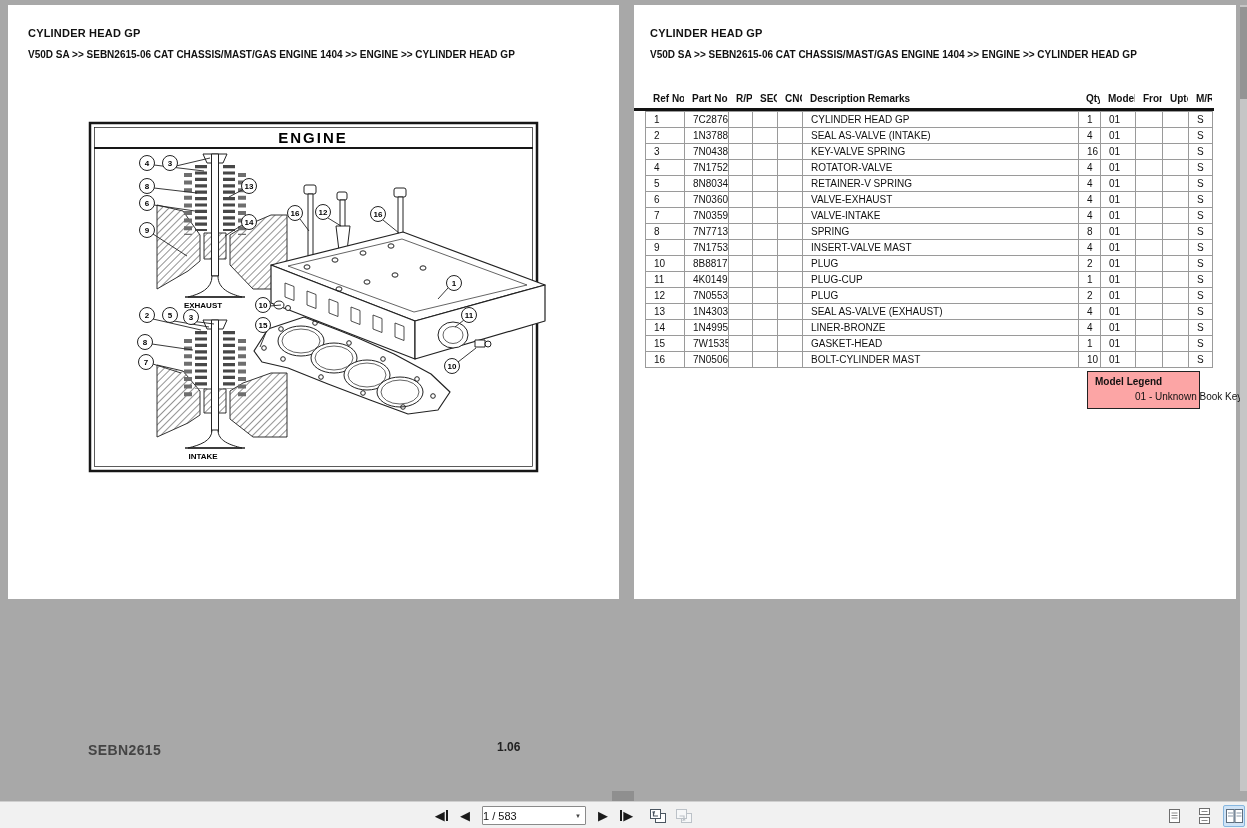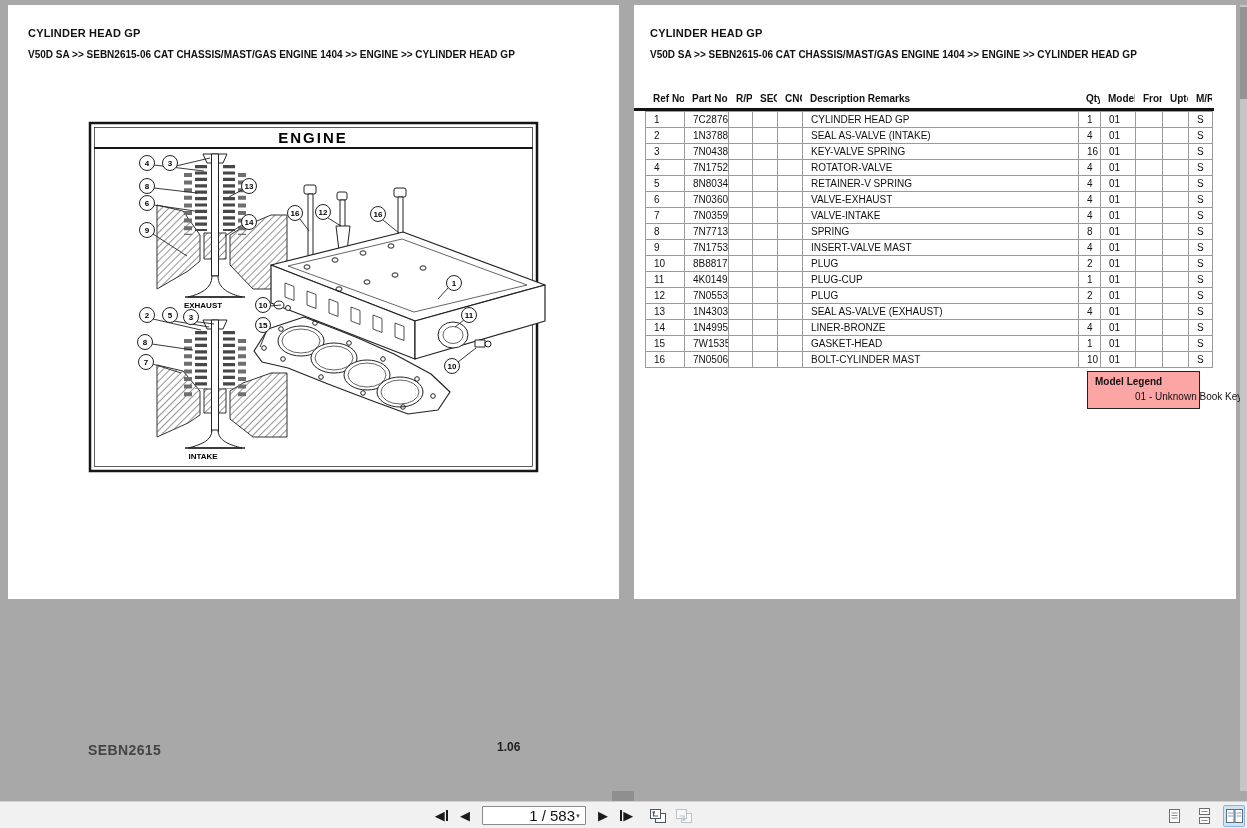--- a/index.html
+++ b/index.html
@@ -49,21 +49,21 @@
   
   .toolbar { position:absolute; left:0; top:801px; width:1247px; height:27px;
              background:#f1f1f1; border-top:1px solid #cfcfcf; }
   .nav-group { position:absolute; left:433px; top:0; height:27px; display:flex; align-items:center; gap:5px; }
   .nav-btn { display:flex; align-items:center; justify-content:center; min-width:18px; height:20px;
              font-size:13px; color:#1a1a1a; cursor:default; }
   .nav-btn .tri { font-size:13px; line-height:1; }
   .nav-btn .bar { width:2.5px; height:11px; background:#1a1a1a; margin:0 1px; }
   .page-select { width:104px; height:19px; border:1px solid #8a8a8a; background:#fff; border-radius:1px;
                  display:flex; align-items:center; margin:0 3px; }
-  .page-select .val { flex:1; text-align:right; font-size:15px; color:#111; }
+  .page-select .val { flex:1; text-align:left; font-size:11px; color:#111; }
   .page-select .dd  { font-size:6px; color:#444; margin-right:4px; }
   .view-hist { display:flex; align-items:center; gap:6px; margin-left:8px; }
   .vh-btn { width:20px; height:20px; display:flex; align-items:center; justify-content:center; }
   .layout-group { position:absolute; right:2px; top:0; height:27px; display:flex; align-items:center; gap:8px; }
   .layout-btn { width:22px; height:22px; display:flex; align-items:center; justify-content:center; border-radius:2px; }
   .layout-btn.active { background:#cfe3f6; border:1px solid #86b7e0; }
 </style>
 </head>
 <body>
 

